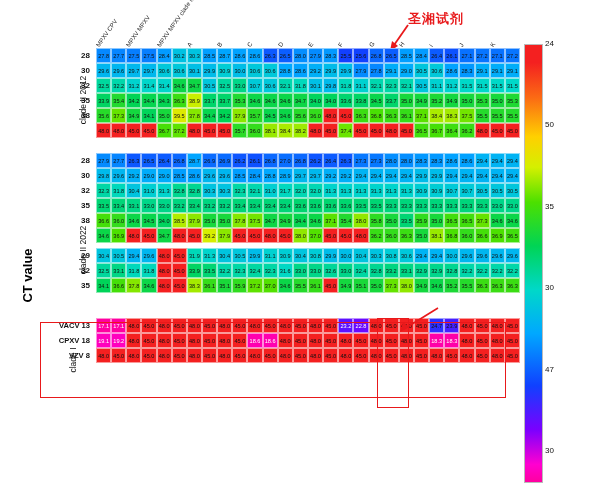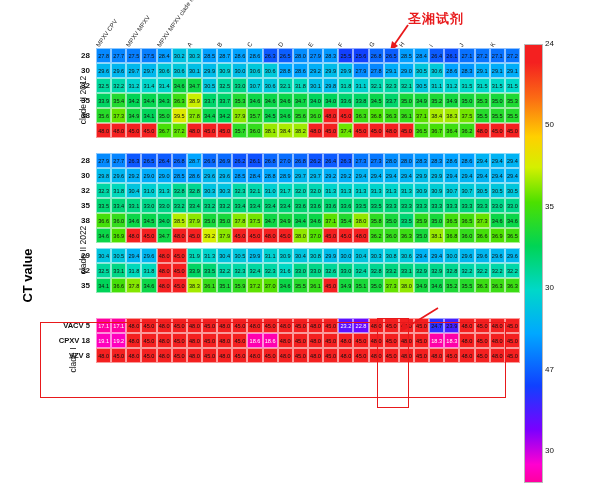--- a/index.html
+++ b/index.html
@@ -183,16 +183,16 @@
     <div class="rowlabel" style="left: 68px; top: 93px; position: absolute;">35</div>
     <div class="rowlabel" style="left: 68px; top: 108px; position: absolute;">38</div>
     <div class="rowlabel" style="left: 68px; top: 153px; position: absolute;">28</div>
     <div class="rowlabel" style="left: 68px; top: 168px; position: absolute;">30</div>
     <div class="rowlabel" style="left: 68px; top: 183px; position: absolute;">32</div>
     <div class="rowlabel" style="left: 68px; top: 198px; position: absolute;">35</div>
     <div class="rowlabel" style="left: 68px; top: 213px; position: absolute;">38</div>
     <div class="rowlabel" style="left: 68px; top: 248px; position: absolute;">29</div>
     <div class="rowlabel" style="left: 68px; top: 263px; position: absolute;">32</div>
     <div class="rowlabel" style="left: 68px; top: 278px; position: absolute;">35</div>
-    <div class="botlabel" style="left: 36px; top: 318px; position: absolute;">VACV 5</div>
+    <div class="botlabel" style="left: 36px; top: 318px; position: absolute;">VACV 13</div>
     <div class="botlabel" style="left: 36px; top: 333px; position: absolute;">CPXV 18</div>
     <div class="botlabel" style="left: 36px; top: 348px; position: absolute;">VZV 8</div>
   </div>
 
 </body></html>

